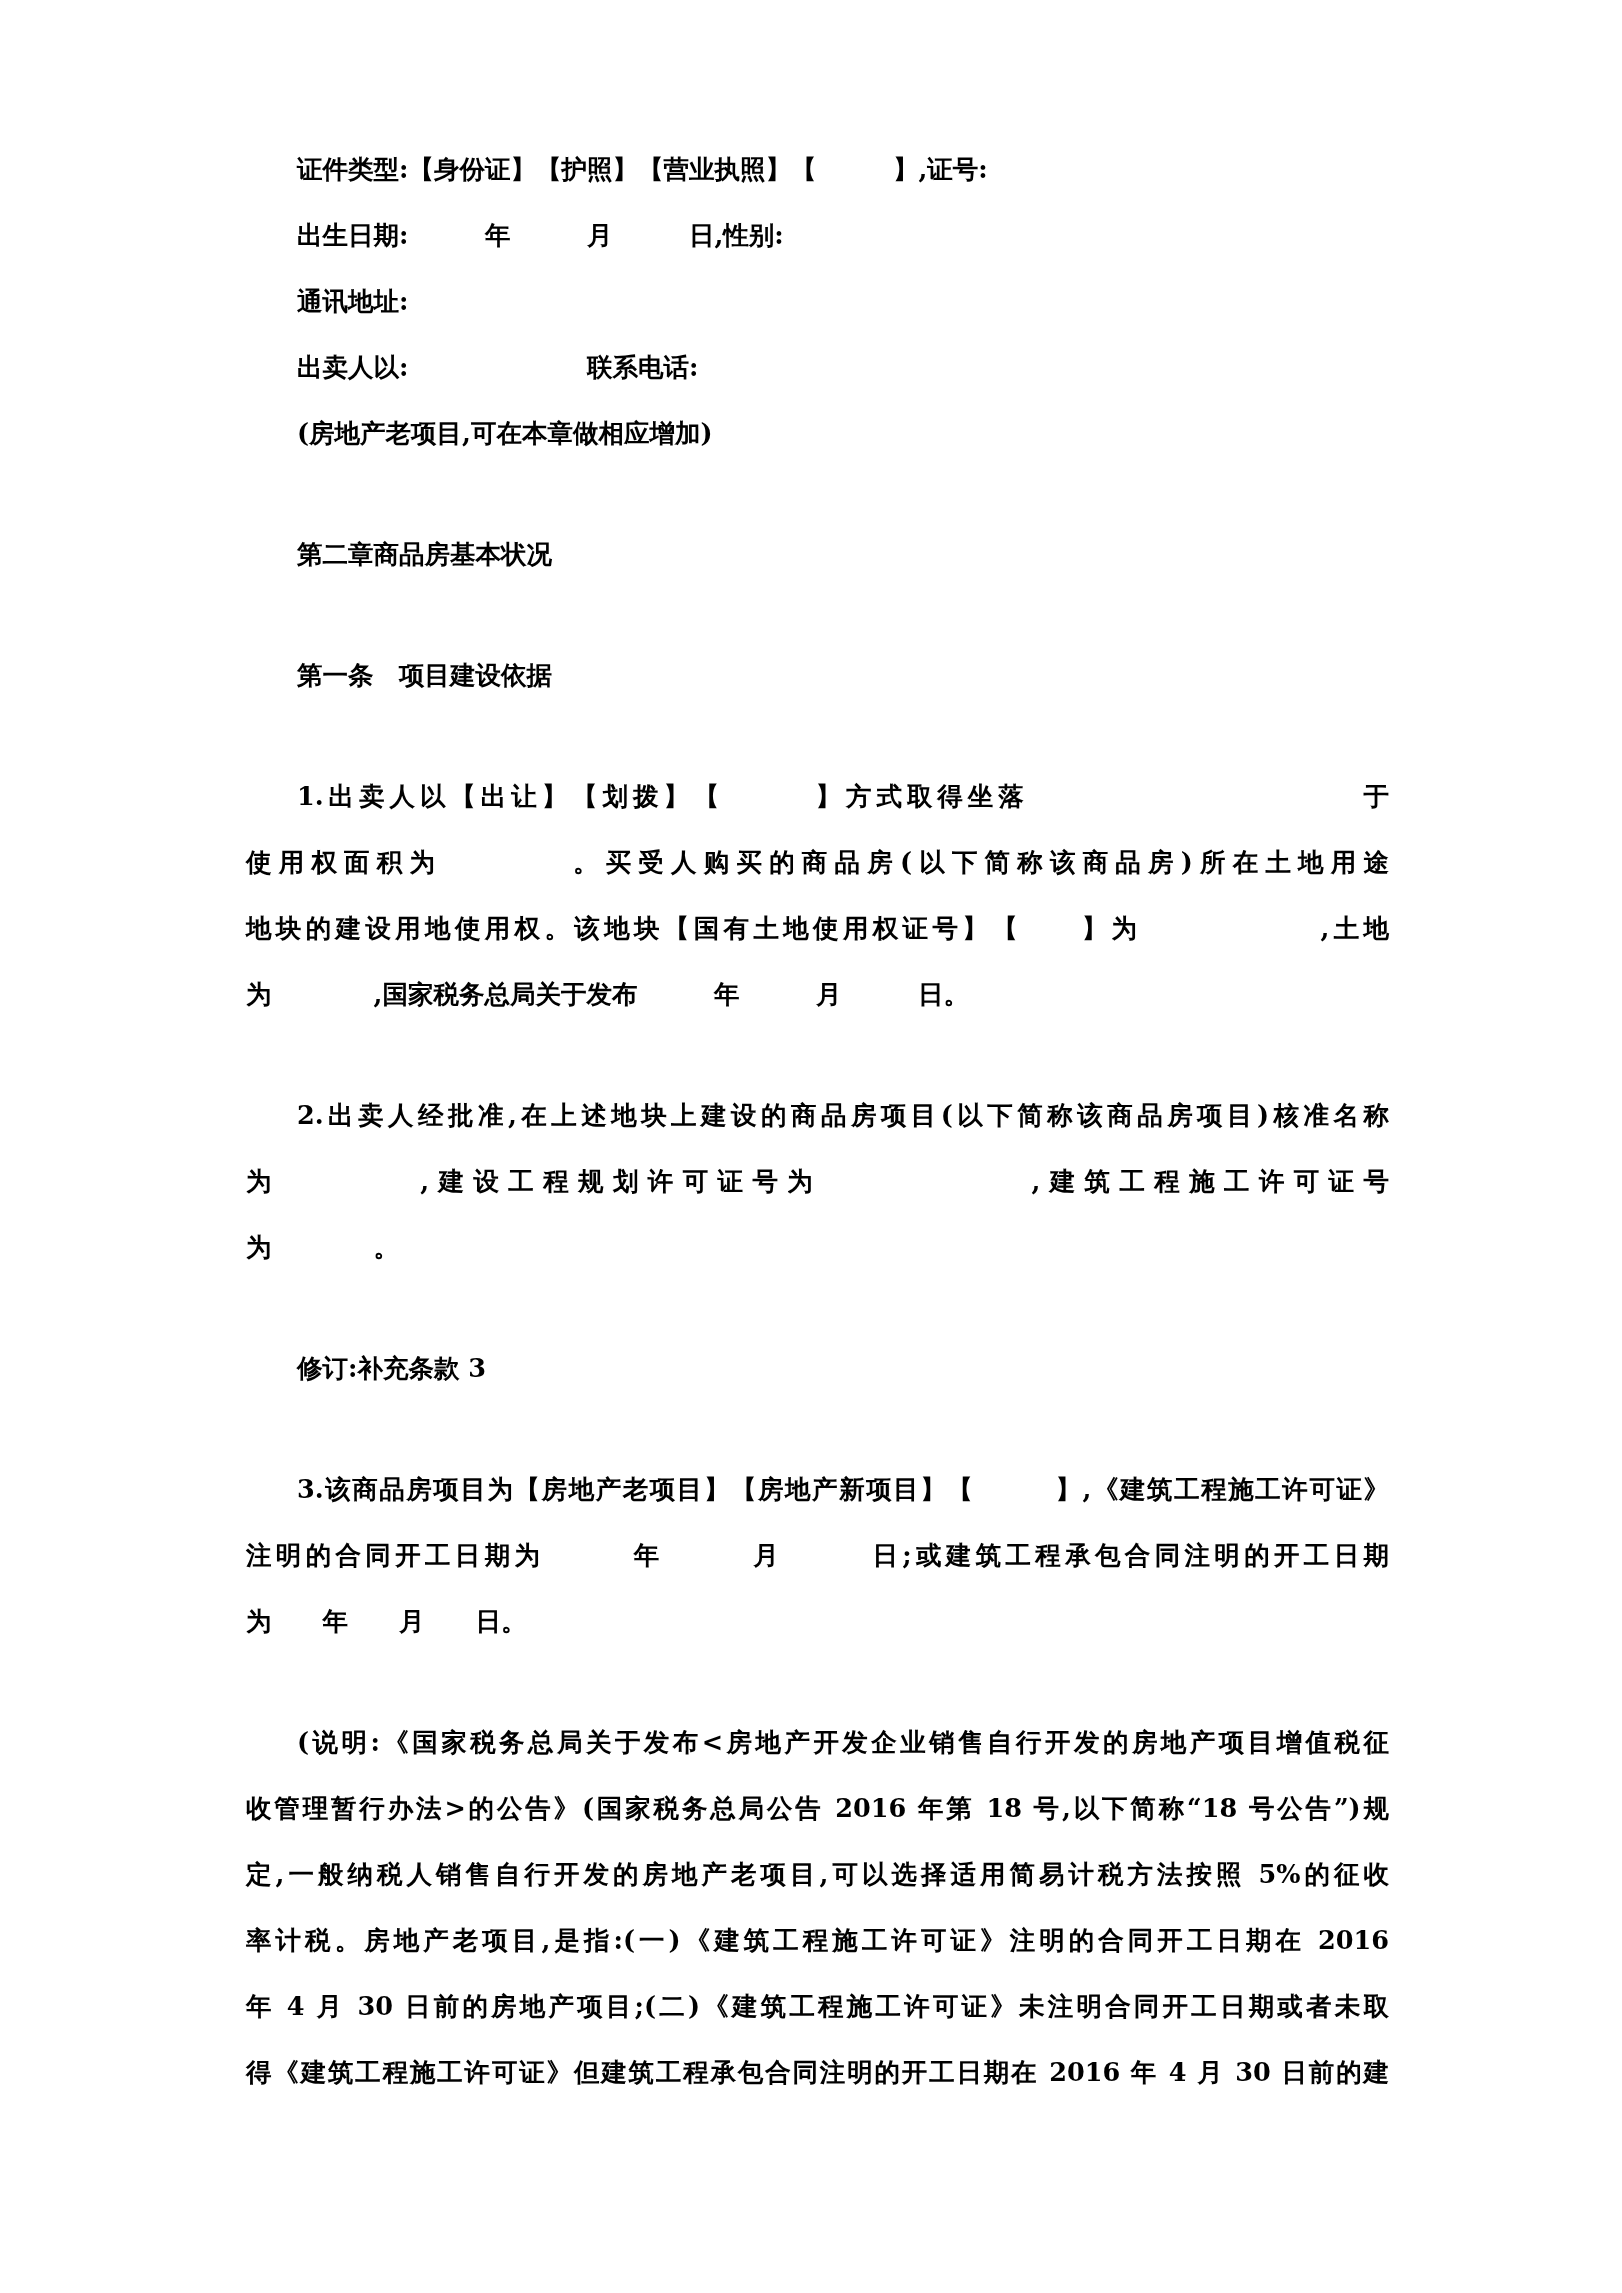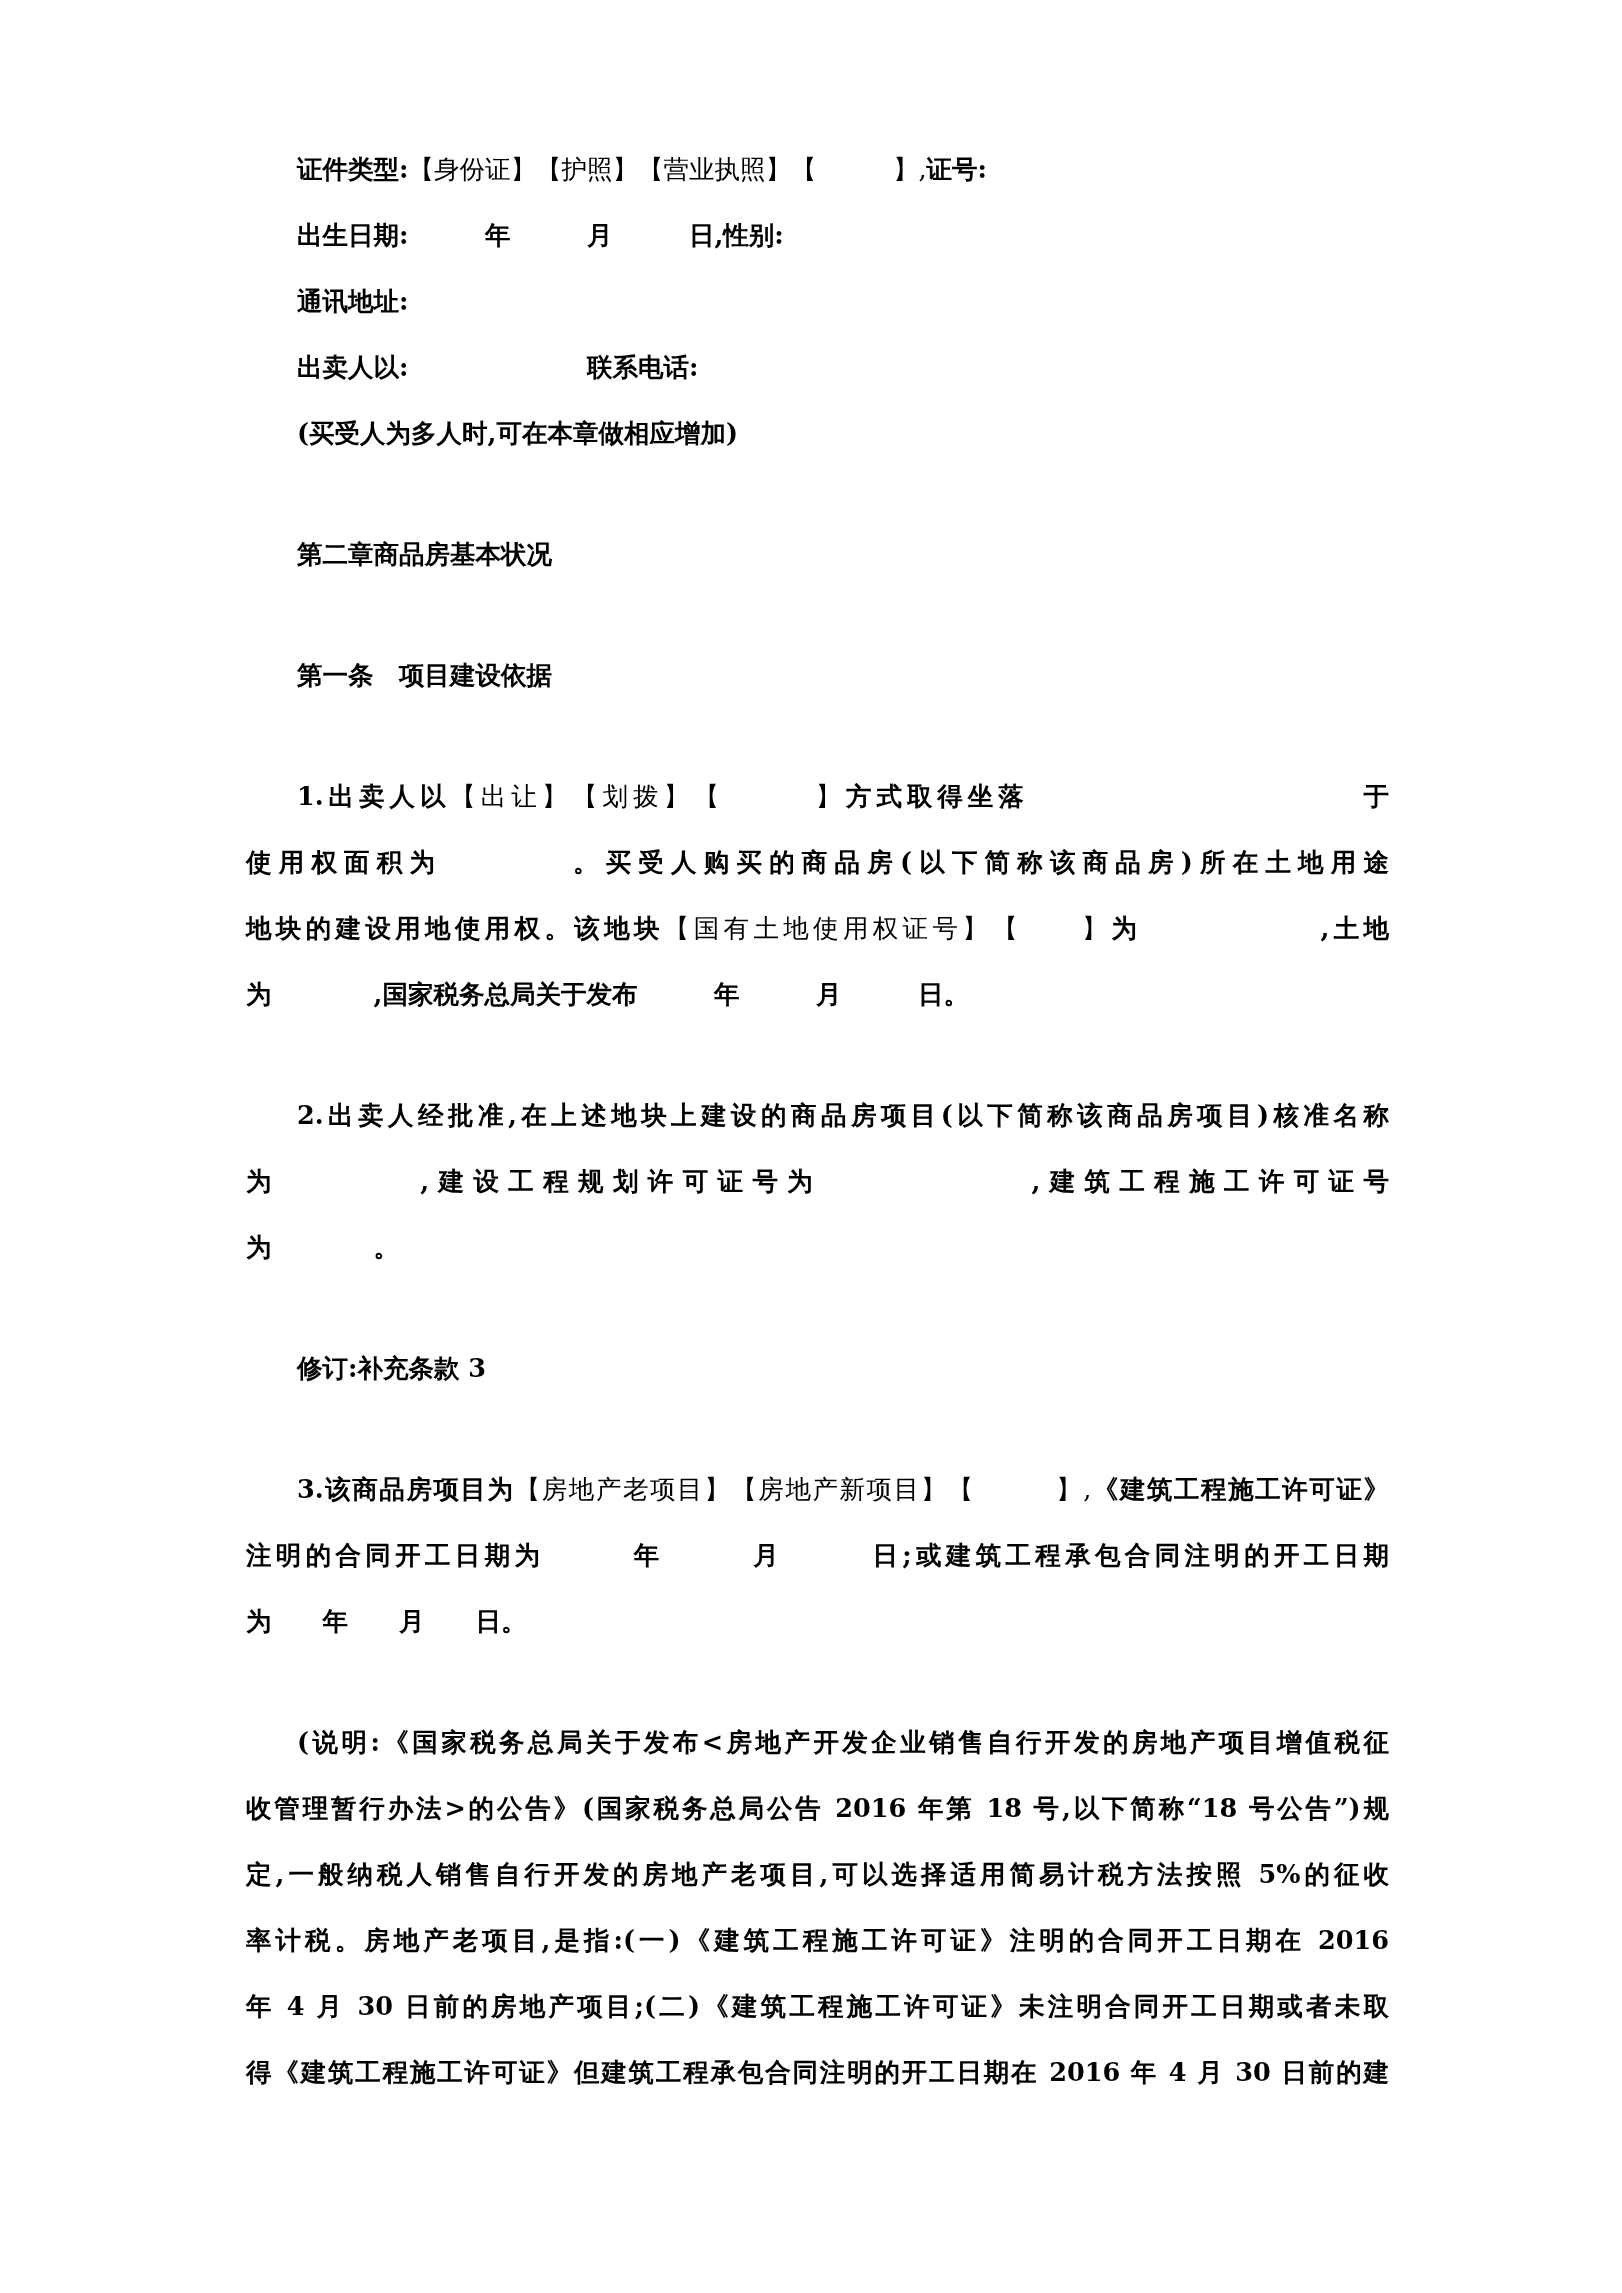--- a/index.html
+++ b/index.html
@@ -38,35 +38,35 @@
     text-align: justify;
     text-align-last: justify;
   }
   .line.indent {
     padding-left: 51px;
   }
   .run {
     font-weight: bold;
   }
   .run.bold {
-    font-weight: normal;
+    font-weight: bold;
     margin-top: 47px;
   }
 </style>
 </head>
 <body>
 
 <div class="page">
   <div class="doc">
       <div class="block">
         <div class="line indent"><span class="run">证件类型:</span><span class="run bold">【身份证】【护照】【营业执照】【　　　】,</span><span class="run">证号:</span></div>
         <div class="line indent"><span class="run">出生日期:　　　年　　　月　　　日,性别:</span></div>
         <div class="line indent"><span class="run">通讯地址:</span></div>
         <div class="line indent"><span class="run">出卖人以:　　　　　　　联系电话:</span></div>
-        <div class="line indent"><span class="run">(买受人为多人时,可在本章做相应增加)</span></div>
+        <div class="line indent"><span class="run">(房地产老项目,可在本章做相应增加)</span></div>
       </div>
       <div class="block">
         <div class="line indent"><span class="run">第二章商品房基本状况</span></div>
       </div>
       <div class="block">
         <div class="line indent"><span class="run">第一条　项目建设依据</span></div>
       </div>
       <div class="block">
         <div class="line fill indent"><span class="run">1.出卖人以</span><span class="run bold">【出让】【划拨】【　　　】</span><span class="run">方式取得坐落　　　　　　　　　　　于</span></div>
         <div class="line fill"><span class="run">使用权面积为　　　　。买受人购买的商品房(以下简称该商品房)所在土地用途</span></div>

